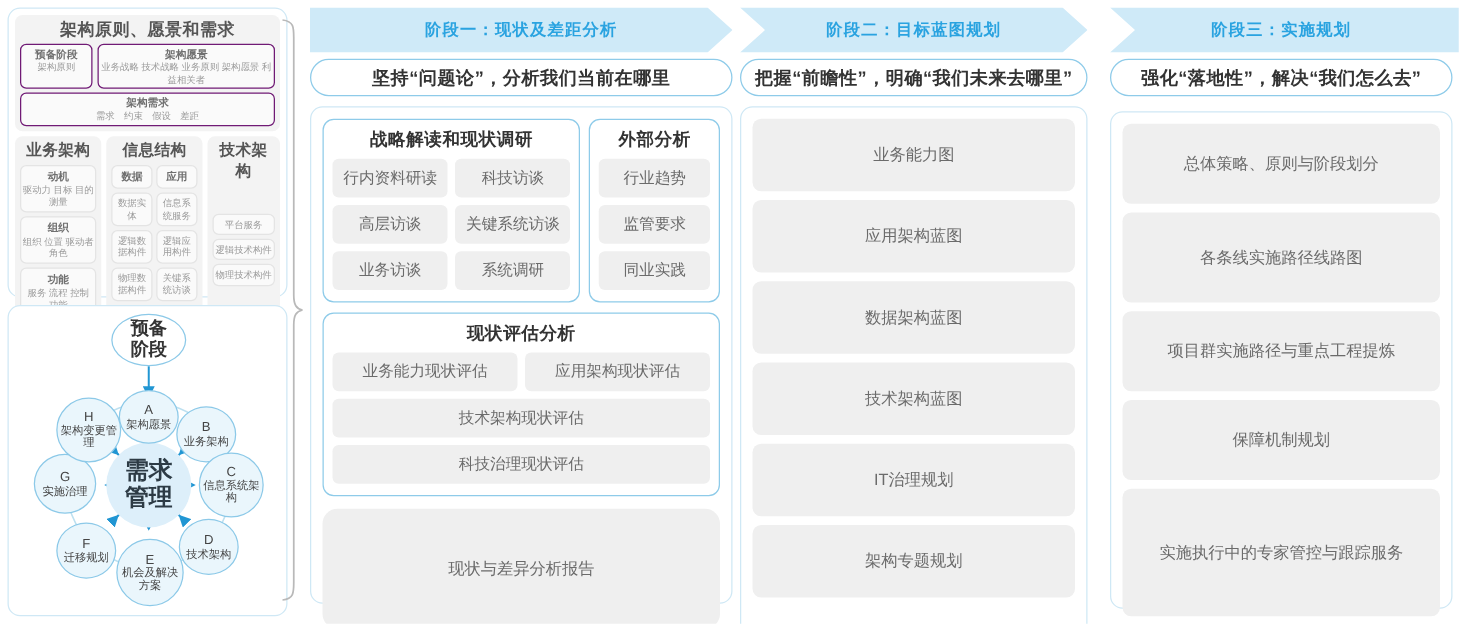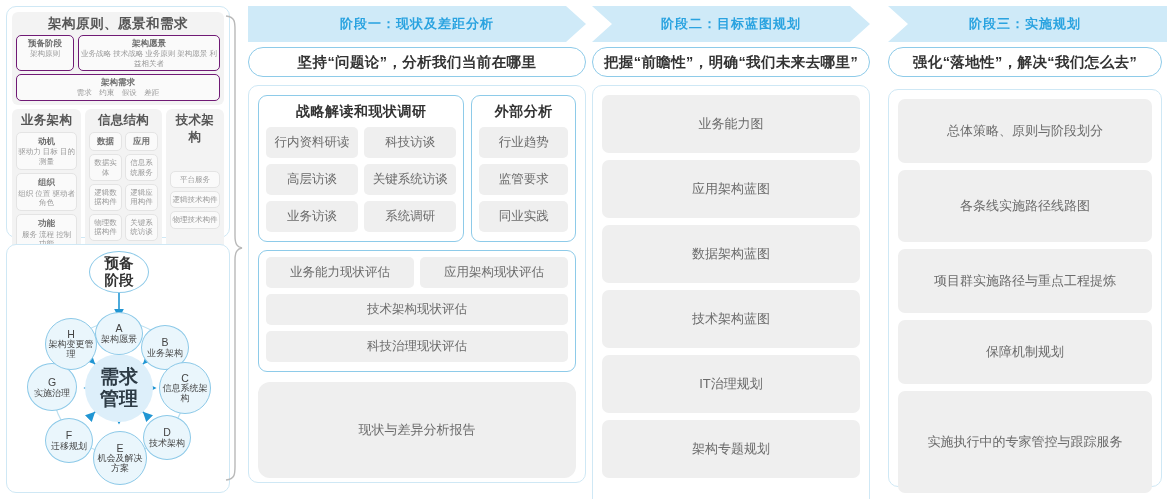--- a/index.html
+++ b/index.html
@@ -306,20 +306,21 @@
         </div>
         <div class="inner-card" style="flex:1;">
           <div class="inner-title">外部分析</div>
           <div class="chip">行业趋势</div>
           <div class="chip">监管要求</div>
           <div class="chip">同业实践</div>
         </div>
       </div>
 
       <div class="inner-card" style="margin-top:8px;">
+        <div class="inner-title">现状评估分析</div>
         <div class="grid2">
           <div class="chip">业务能力现状评估</div>
           <div class="chip">应用架构现状评估</div>
         </div>
         <div class="grid2">
           <div class="chip">技术架构现状评估</div>
         </div>
         <div class="chip">科技治理现状评估</div>
       </div>
 

